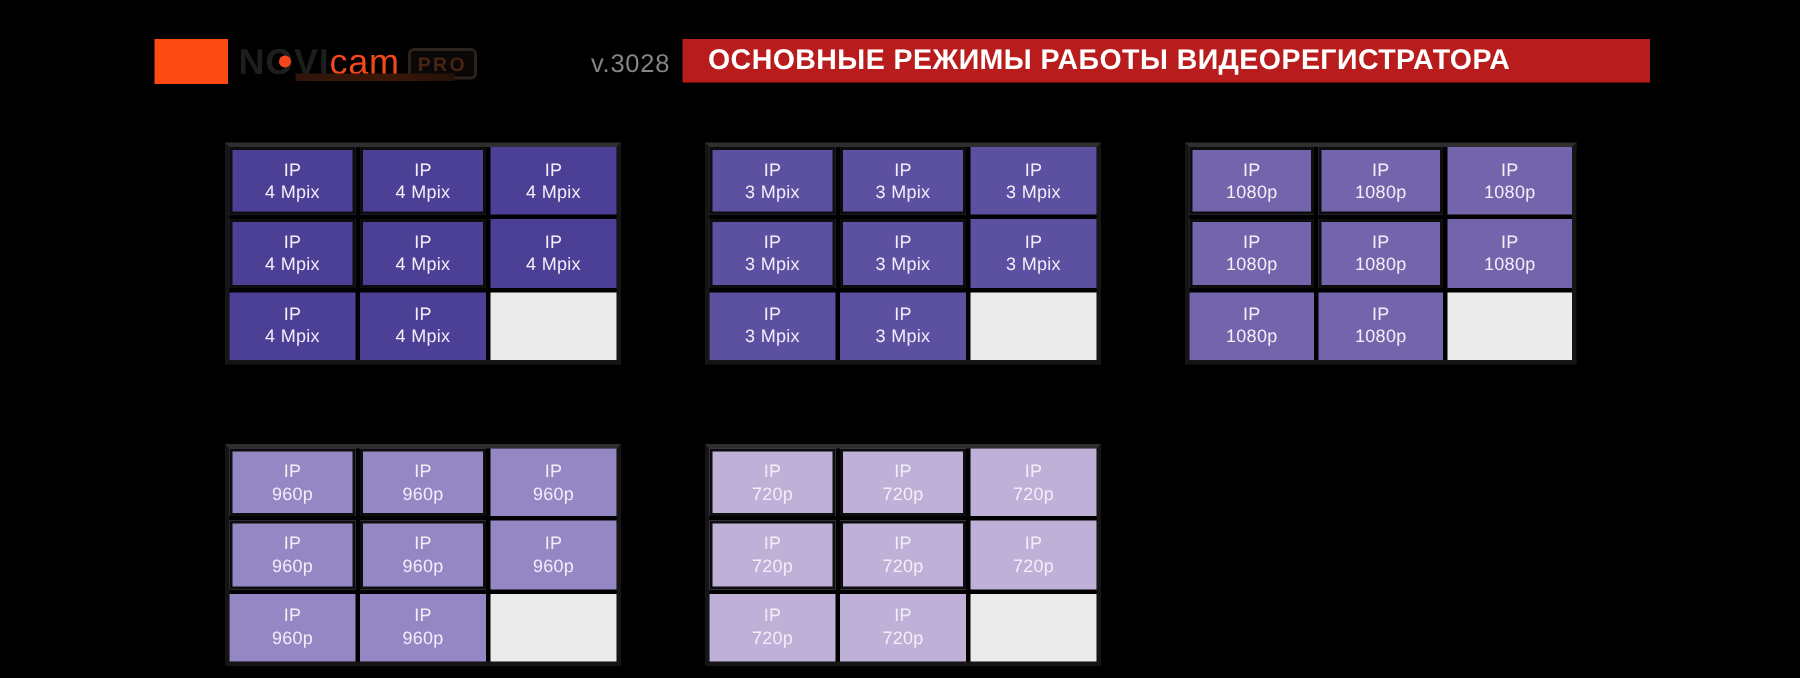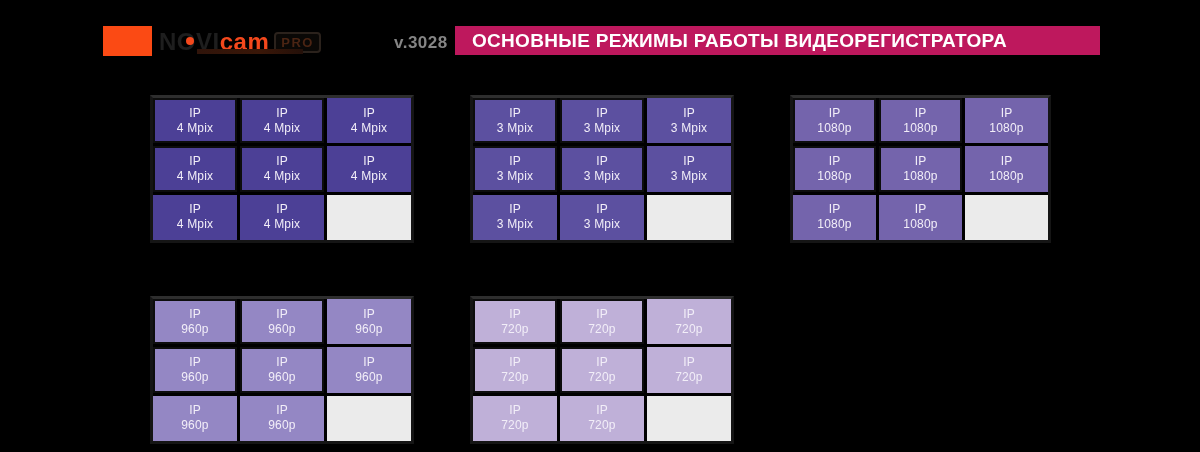--- a/index.html
+++ b/index.html
@@ -5,29 +5,29 @@
   html,body{margin:0;padding:0;background:#000;}
   .page{position:relative;width:1200px;height:452px;background:#000;overflow:hidden;
         font-family:"Liberation Sans",sans-serif;}
 
   
   .accent-block{position:absolute;left:103px;top:26px;width:49px;height:30px;}
   .logo{position:absolute;left:159px;top:27px;height:30px;display:flex;align-items:center;}
   .logo-dark{font-size:24px;font-weight:800;color:#1E1E1E;letter-spacing:.5px;position:relative;}
   .logo-o-dot{position:absolute;left:27px;top:9px;width:8px;height:8px;border-radius:50%;
               background:#F4481C;}
-  .logo-orange{font-size:24px;font-weight:700;color:#F4481C;letter-spacing:.5px;}
+  .logo-orange{font-size:24px;font-weight:400;color:#F4481C;letter-spacing:.5px;}
   .logo-badge{margin-left:5px;border:2px solid #2B221C;border-radius:4px;background:#0A0806;
               color:#4A2413;font-size:13px;font-weight:800;letter-spacing:1.5px;
               padding:1px 5px;line-height:15px;}
   .logo-tagline{position:absolute;left:197px;top:49px;width:106px;height:5px;
                 background:linear-gradient(90deg,#30140A,#3A1708 60%,#241009);}
   .model{position:absolute;left:306px;top:27px;font-size:25px;font-weight:600;
          color:#3C3C3C;letter-spacing:1px;}
-  .version{position:absolute;left:394px;top:33px;font-size:17px;font-weight:700;
+  .version{position:absolute;left:394px;top:33px;font-size:17px;font-weight:400;
            color:#858585;letter-spacing:.5px;}
   .banner{position:absolute;left:455px;top:26px;width:645px;height:29px;
           display:flex;align-items:center;}
   .banner-text{color:#FFFFFF;font-size:19px;font-weight:700;letter-spacing:.3px;
                padding-left:17px;white-space:nowrap;}
 
   
   .grid{position:absolute;box-sizing:border-box;display:grid;
         grid-template-columns:repeat(3,1fr);grid-template-rows:repeat(3,1fr);
         gap:3px;background:#000;
@@ -55,21 +55,21 @@
       <span>NOVI</span>
       <span class="logo-o-dot"></span>
     </span>
     <span class="logo-orange">cam</span>
     <span class="logo-badge">PRO</span>
   </div>
   <div class="logo-tagline"></div>
 
   <div class="version">v.3028</div>
 
-  <div class="banner" style="background: #be185d;">
+  <div class="banner" style="background: #b91c1c;">
     <span class="banner-text">ОСНОВНЫЕ РЕЖИМЫ РАБОТЫ ВИДЕОРЕГИСТРАТОРА</span>
   </div>
 
   <div class="grid g1">
       <div class="cell framed" style="background: rgb(76, 64, 150);">
         <div class="l1">IP</div>
         <div class="l2">4 Mpix</div>
       </div>
       <div class="cell framed" style="background: rgb(76, 64, 150);">
         <div class="l1">IP</div>

